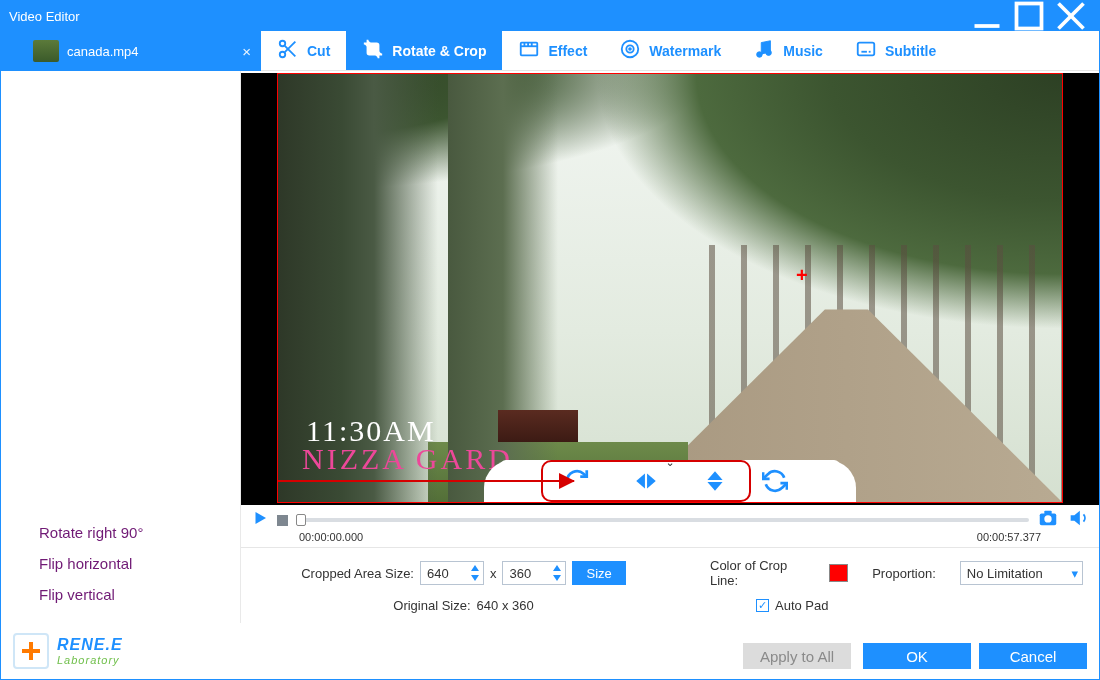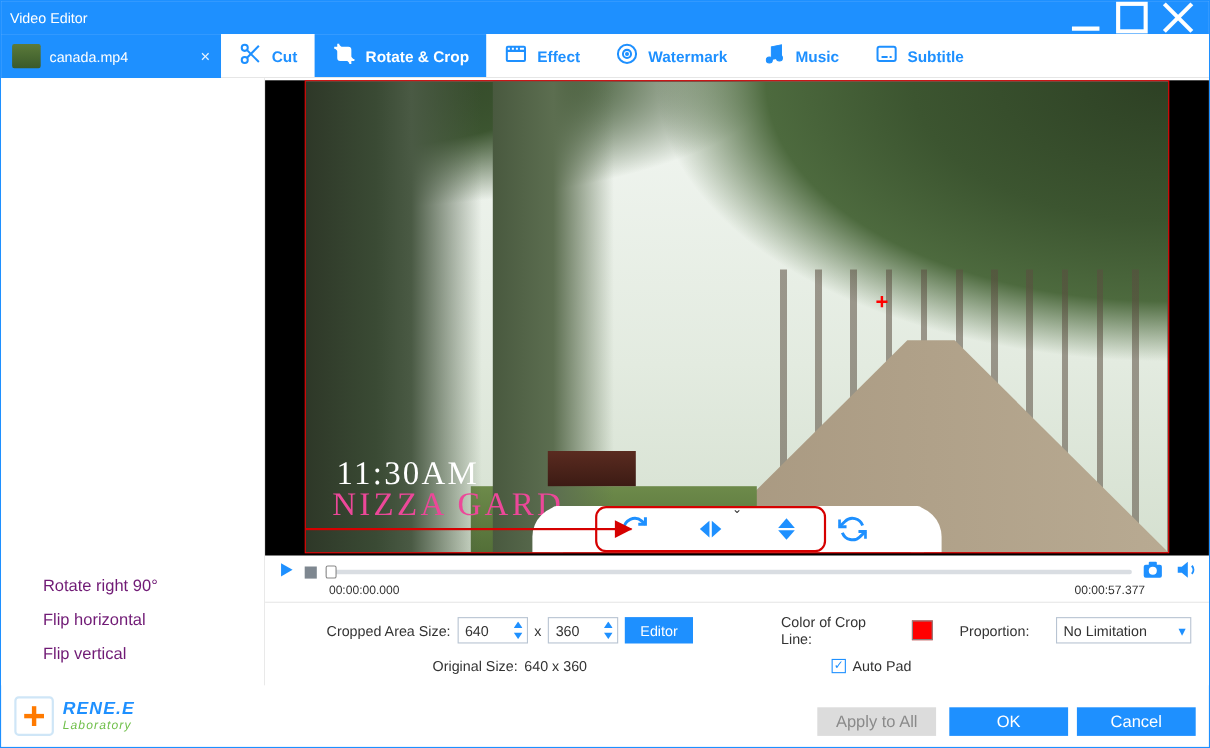--- a/index.html
+++ b/index.html
@@ -4,21 +4,21 @@
   <style>
     * { margin: 0; padding: 0; box-sizing: border-box; }
     body { font-family: "Segoe UI", Arial, sans-serif; width: 1100px; height: 680px; overflow: hidden; background: #fff; display: flex; flex-direction: column; border: 1px solid #1E90FF;}
     .titlebar { height: 30px; background: #1E90FF; color: #fff; display: flex; align-items: center; padding: 0 8px; font-size: 13px; }
     .titlebar .title { flex: 1; }
     .titlebar .wc { display: flex; gap: 2px; }
     .titlebar .wc div { width: 40px; height: 22px; display: flex; align-items: center; justify-content: center; }
     .wc svg { stroke: #fff; stroke-width: 1.5; fill: none; }
 
     .top { display: flex; height: 40px; }
-    .file-tab-area { width: 200px; background: #1E90FF; display: flex; }
+    .file-tab-area { width: 260px; background: #1E90FF; display: flex; padding-left: 22px; }
     .file-tab { flex: 1; display: flex; align-items: center; padding: 0 10px; color: #fff; font-size: 13px; gap: 8px; }
     .thumb { width: 26px; height: 22px; background: linear-gradient(#5b7a3a,#3a5a2a); border-radius: 2px; }
     .file-tab .close-x { margin-left: auto; font-size: 15px; opacity: .9; }
 
     .tabs { flex: 1; display: flex; background: #fff; border-bottom: 1px solid #e6e6e6; }
     .tab { display: flex; align-items: center; gap: 8px; padding: 0 16px; color: #1E90FF; font-size: 14px; font-weight: bold; justify-content: space-between; }
     .tab svg { width: 22px; height: 22px; }
     .tab.active { background: #1E90FF; color: #fff; }
     .tab.active svg * { stroke: #fff; fill: #fff; }
 
@@ -290,21 +290,21 @@
                   <path d="M0 6L4 0l4 6z" fill="#1E90FF"></path>
                 </svg>
               </div>
               <div>
                 <svg viewBox="0 0 8 6">
                   <path d="M0 0l4 6 4-6z" fill="#1E90FF"></path>
                 </svg>
               </div>
             </div>
         </div>
-        <button class="btn">Editor</button>
+        <button class="btn">Size</button>
       </div>
 
       <div class="row" style="gap:24px; padding-left:40px;">
         <span>Color of Crop Line:</span>
         <div class="swatch"></div>
         <span>Proportion:</span>
         <div class="select">
           <span>No Limitation</span>
           <span class="arrow">▾</span>
         </div>

